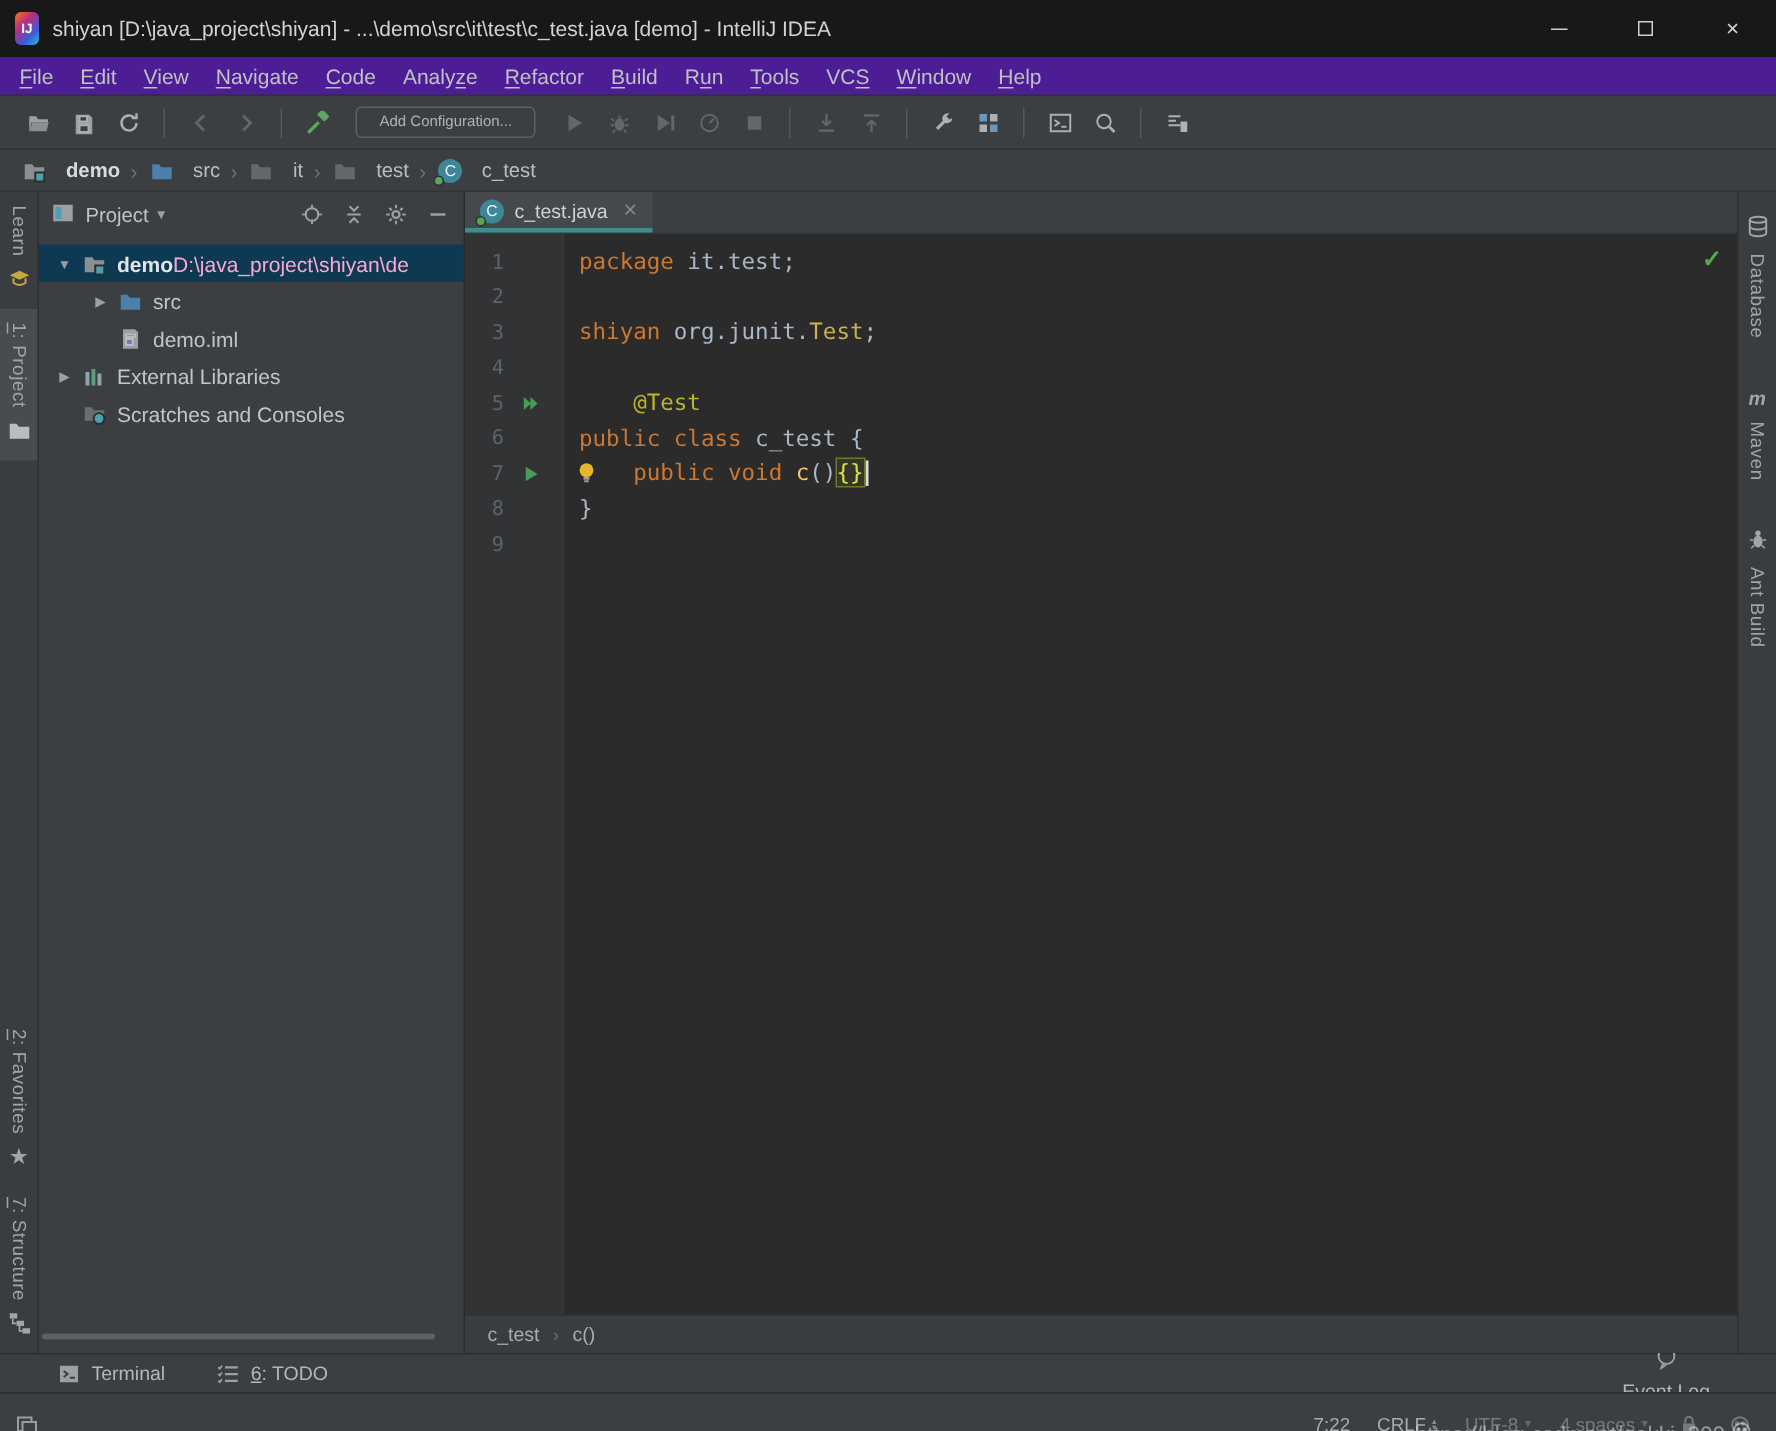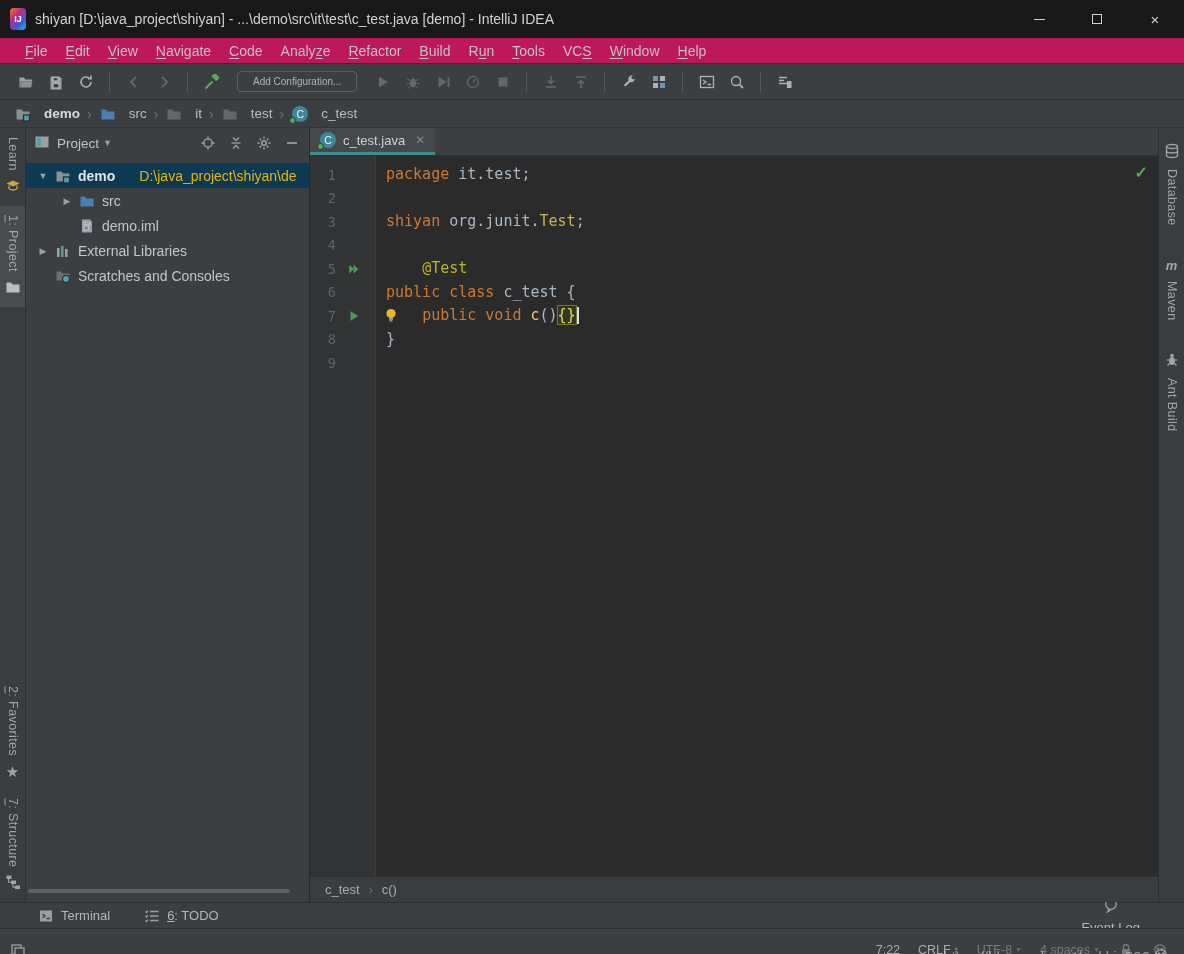--- a/index.html
+++ b/index.html
@@ -10,21 +10,21 @@
   .titlebar { height:38px; background:#181818; display:flex; align-items:center; padding-left:10px; gap:9px; }
   .app-logo { width:16px; height:22px; border-radius:4px; flex:none;
     background:linear-gradient(135deg,#f97a12 0%,#b92d82 35%,#3b5bdb 70%,#21c0d7 100%);
     display:flex; align-items:center; justify-content:center; color:#fff; font-size:9px; font-weight:bold; }
   .win-title { font-size:14px; color:#d2d2d2; white-space:nowrap; }
   .win-controls { margin-left:auto; display:flex; height:100%; }
   .win-btn { width:58px; display:flex; align-items:center; justify-content:center; color:#d0d0d0; font-size:15px; }
   .min-glyph { display:inline-block; width:11px; height:1px; background:#d0d0d0; }
   .max-glyph { display:inline-block; width:10px; height:10px; border:1px solid #d0d0d0; }
   
-  .menubar { height:26px; background:#be185d; display:flex; align-items:center; padding-left:16px;
+  .menubar { height:26px; background:#4c1d95; display:flex; align-items:center; padding-left:4px;
     font-size:14px; color:#bfc1c3; border-bottom:1px solid #2f3132; }
   .menu-item { padding:0 9px; cursor:default; }
   .menu-item u { text-underline-offset:2px; }
   
   .toolbar { height:36px; background:#3c3f41; display:flex; align-items:center; padding-left:12px; gap:3px;
     border-bottom:1px solid #2d2f30; }
   .tb-icon { width:27px; height:24px; display:flex; align-items:center; justify-content:center;
     color:#aeb0b2; font-size:15px; border-radius:3px; }
   .tb-icon.disabled { opacity:.35; }
   .tb-icon.green { color:#5fa55f; }
@@ -55,21 +55,21 @@
   .ph-caret { font-size:9px; color:#9da0a2; margin-right:6px; }
   .ph-icons { margin-left:auto; display:flex; align-items:center; gap:10px; color:#9da0a2; }
   .ph-icons .ph-btn { display:flex; align-items:center; justify-content:center; width:18px; height:18px; }
   .tree { padding-top:5px; font-size:14px; }
   .tree-row { height:25px; display:flex; align-items:center; white-space:nowrap; overflow:hidden; cursor:default; }
   .tree-row.selected { background:var(--sel); }
   .chev { width:22px; text-align:center; font-size:9px; color:#9da0a2; flex:none; }
   .t-icon { width:18px; height:18px; margin-right:6px; flex:none; display:flex; align-items:center; justify-content:center; }
   .t-label { color:#c3c5c7; }
   .t-label.bold { font-weight:bold; color:#e2e4e6; }
-  .t-suffix { color:#eab308; margin-left:24px; }
+  .t-suffix { color:#f9a8d4; margin-left:0; }
   .h-scrollbar { position:absolute; left:2px; bottom:9px; width:262px; height:4px; background:#5d6163; border-radius:2px; }
   
   .editor { flex:1; display:flex; flex-direction:column; background:#2b2b2b; position:relative; min-width:0; }
   .tabbar { height:28px; background:#3c3f41; display:flex; border-bottom:1px solid #323435; }
   .tab { display:flex; align-items:center; gap:7px; padding:0 10px; background:#45494b;
     border-bottom:3px solid var(--tab-underline); font-size:13px; color:#d0d3d5; }
   .tab-close { color:#84878a; font-size:12px; margin-left:3px; }
   .editor-body { flex:1; display:flex; position:relative; overflow:hidden; }
   .gutter { width:66px; background:#313335; border-right:1px solid #3a3c3e; padding-top:7px; flex:none; }
   .gutter-row { height:23.5px; display:flex; align-items:center; }

